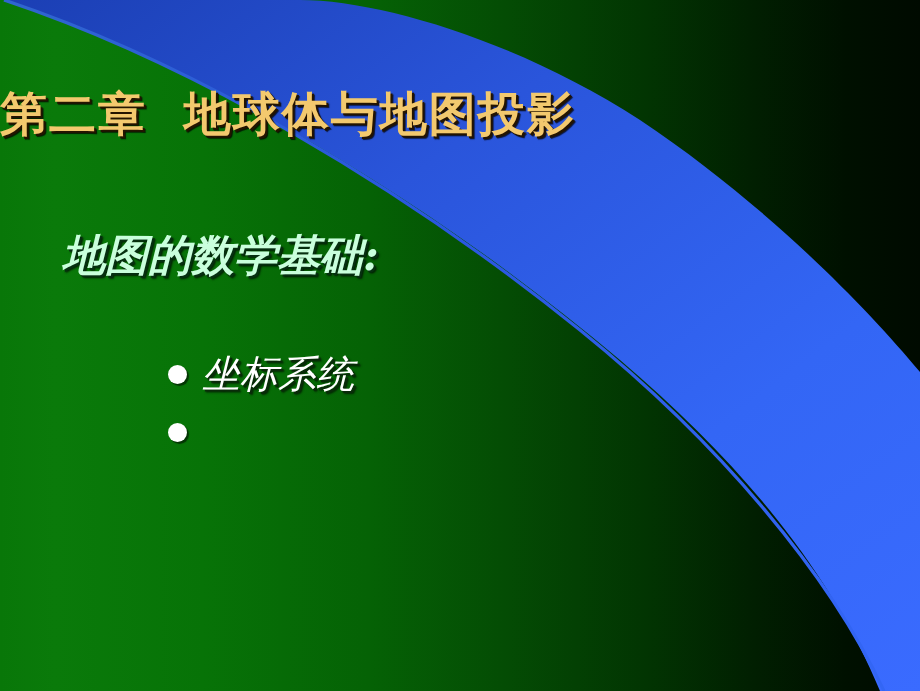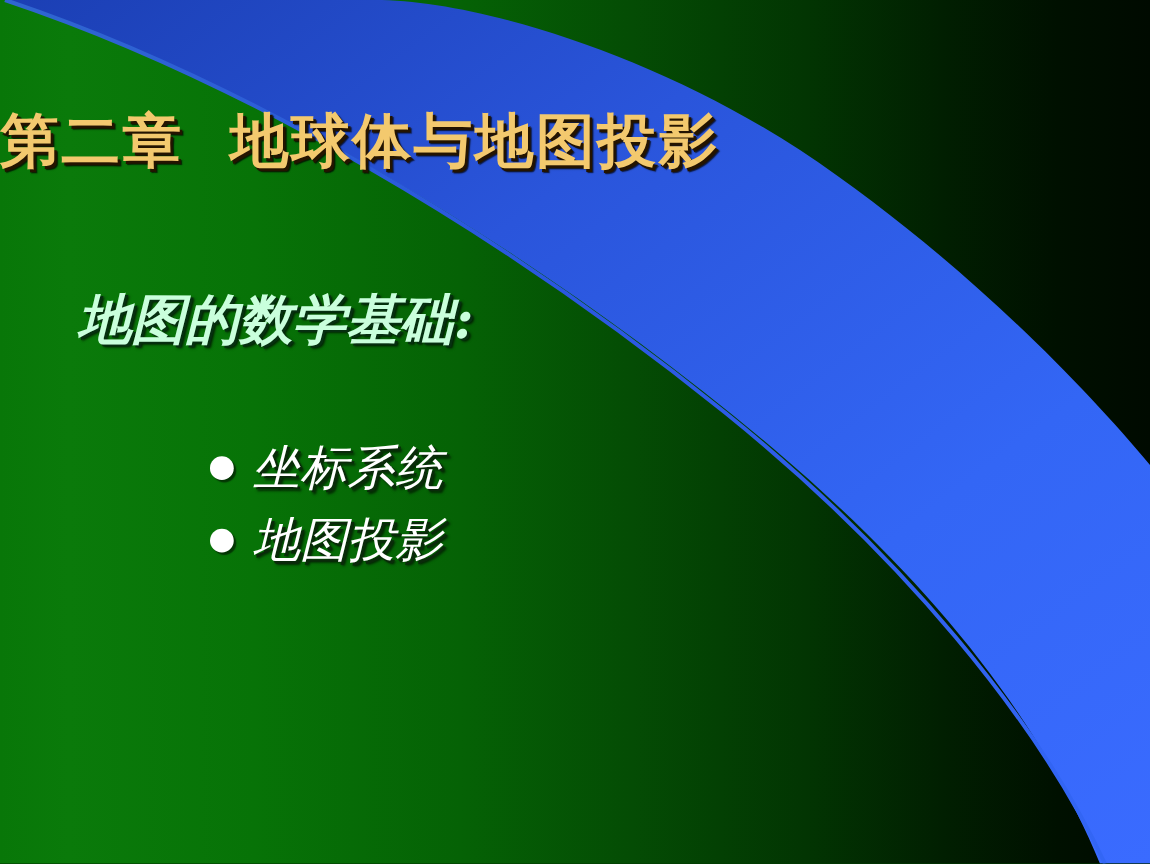--- a/index.html
+++ b/index.html
@@ -164,17 +164,16 @@
     <span id="slide-subtitle">地图的数学基础:</span>
   </div>
 
   <ul id="bullet-list">
     <li class="bullet-row">
       <span class="bullet-dot"></span>
       <span class="bullet-text">坐标系统</span>
     </li>
     <li class="bullet-row">
       <span class="bullet-dot"></span>
-      <span class="bullet-text">地图投影</span>
     </li>
   </ul>
 
 </div>
 
 </body></html>

